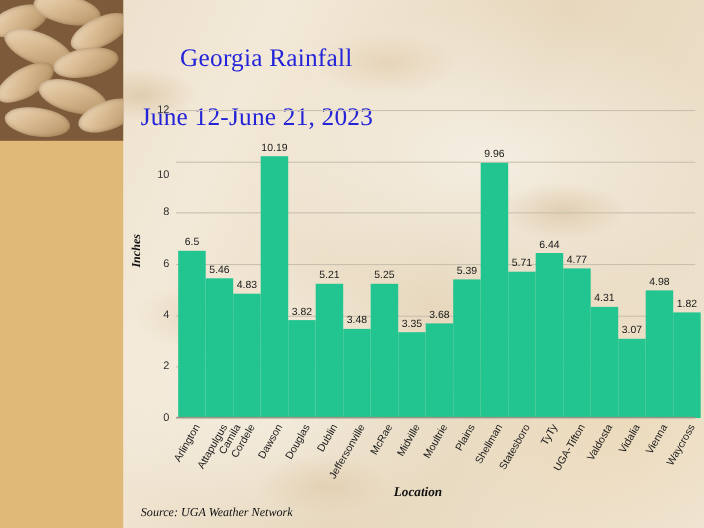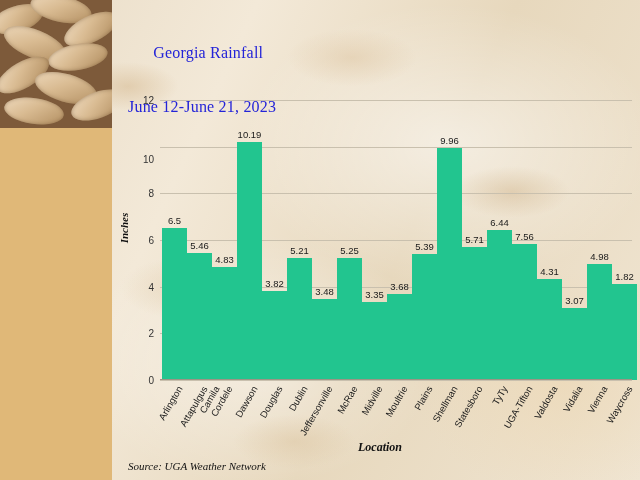--- a/index.html
+++ b/index.html
@@ -68,21 +68,21 @@
     left: 120px;
     top: 0;
     width: 520px;
     height: 480px;
   }
   #title {
     position: absolute;
     left: 8px;
     top: 12px;
     color: #2323d8;
-    font-size: 16px;
+    font-size: 23px;
     line-height: 27px;
     font-family: "Liberation Serif", serif;
     white-space: pre;
     letter-spacing: 0.2px;
   }
   #title .line2 { display: block; }
 
   #plot-wrap {
     position: absolute;
     left: 0;
@@ -344,21 +344,21 @@
               <div class="cat-label">Statesboro</div>
             </div>
             <div class="bar-slot">
               <div class="bar" style="height: 150.267px; background: rgb(34, 197, 143);">
                 <div class="bar-value">6.44</div>
               </div>
               <div class="cat-label">TyTy</div>
             </div>
             <div class="bar-slot">
               <div class="bar" style="height: 136.033px; background: rgb(34, 197, 143);">
-                <div class="bar-value">7.56</div>
+                <div class="bar-value">4.77</div>
               </div>
               <div class="cat-label">UGA-Tifton</div>
             </div>
             <div class="bar-slot">
               <div class="bar" style="height: 100.567px; background: rgb(34, 197, 143);">
                 <div class="bar-value">4.31</div>
               </div>
               <div class="cat-label">Valdosta</div>
             </div>
             <div class="bar-slot">

